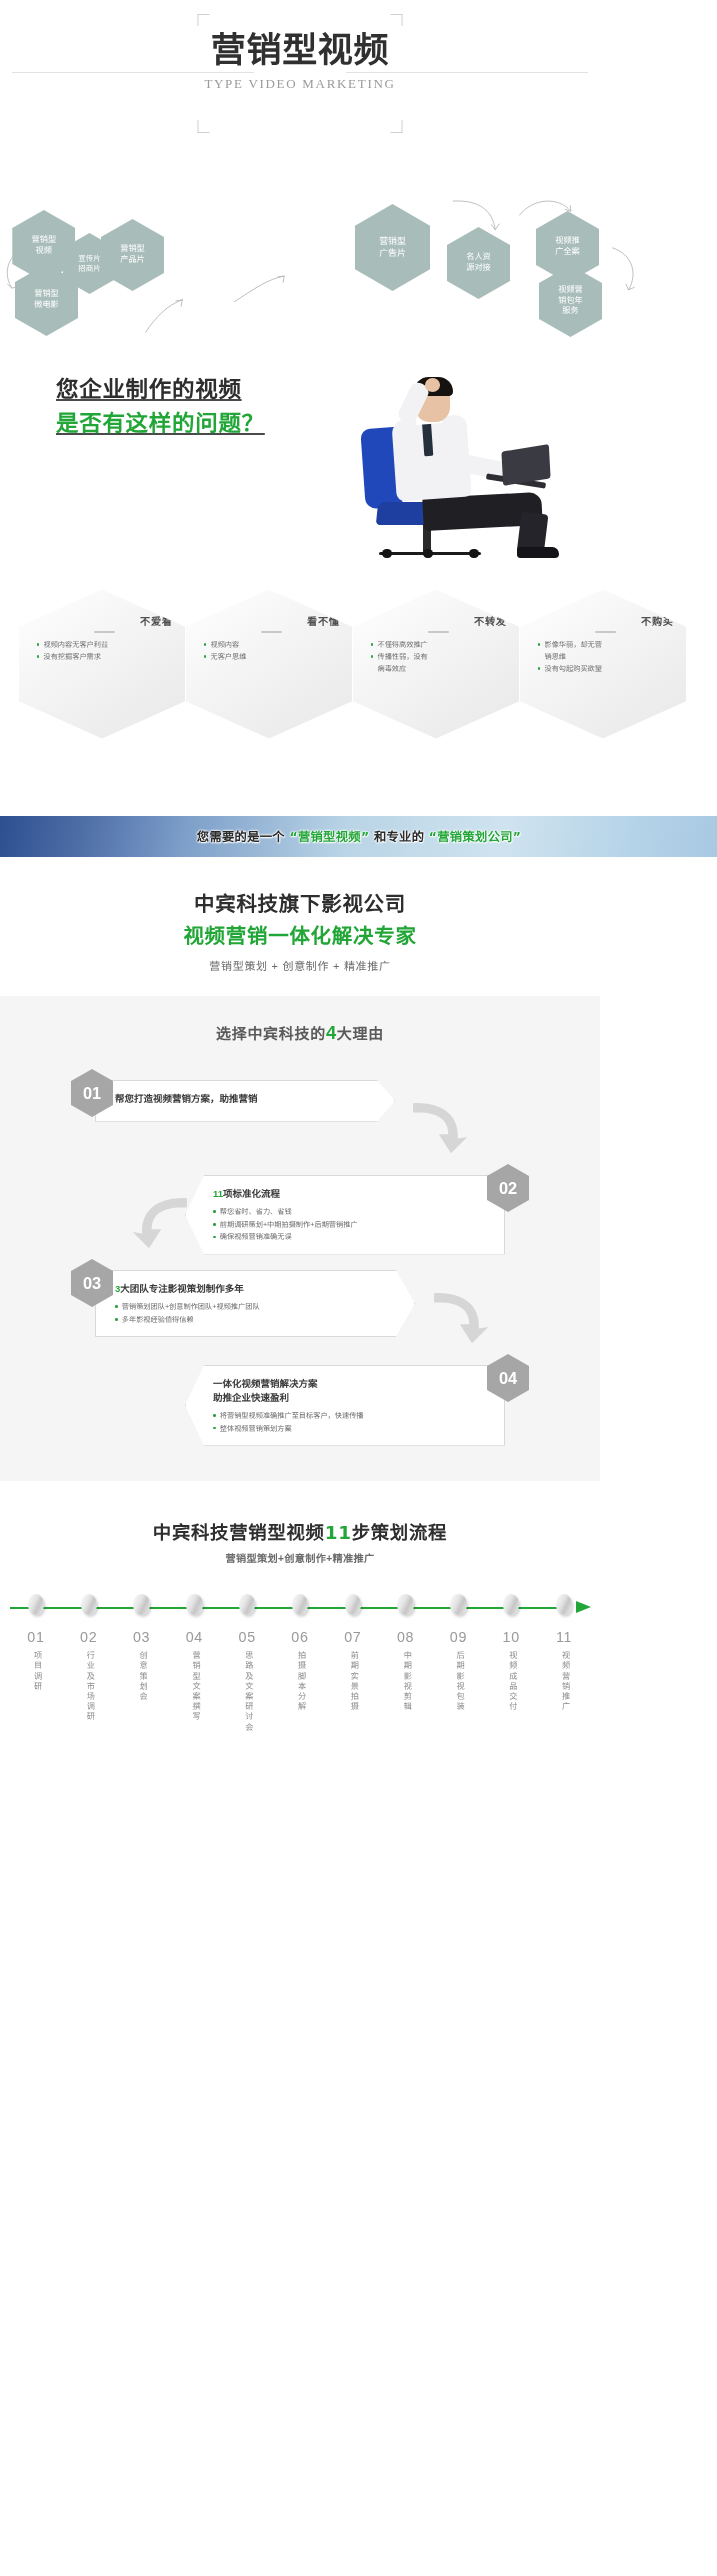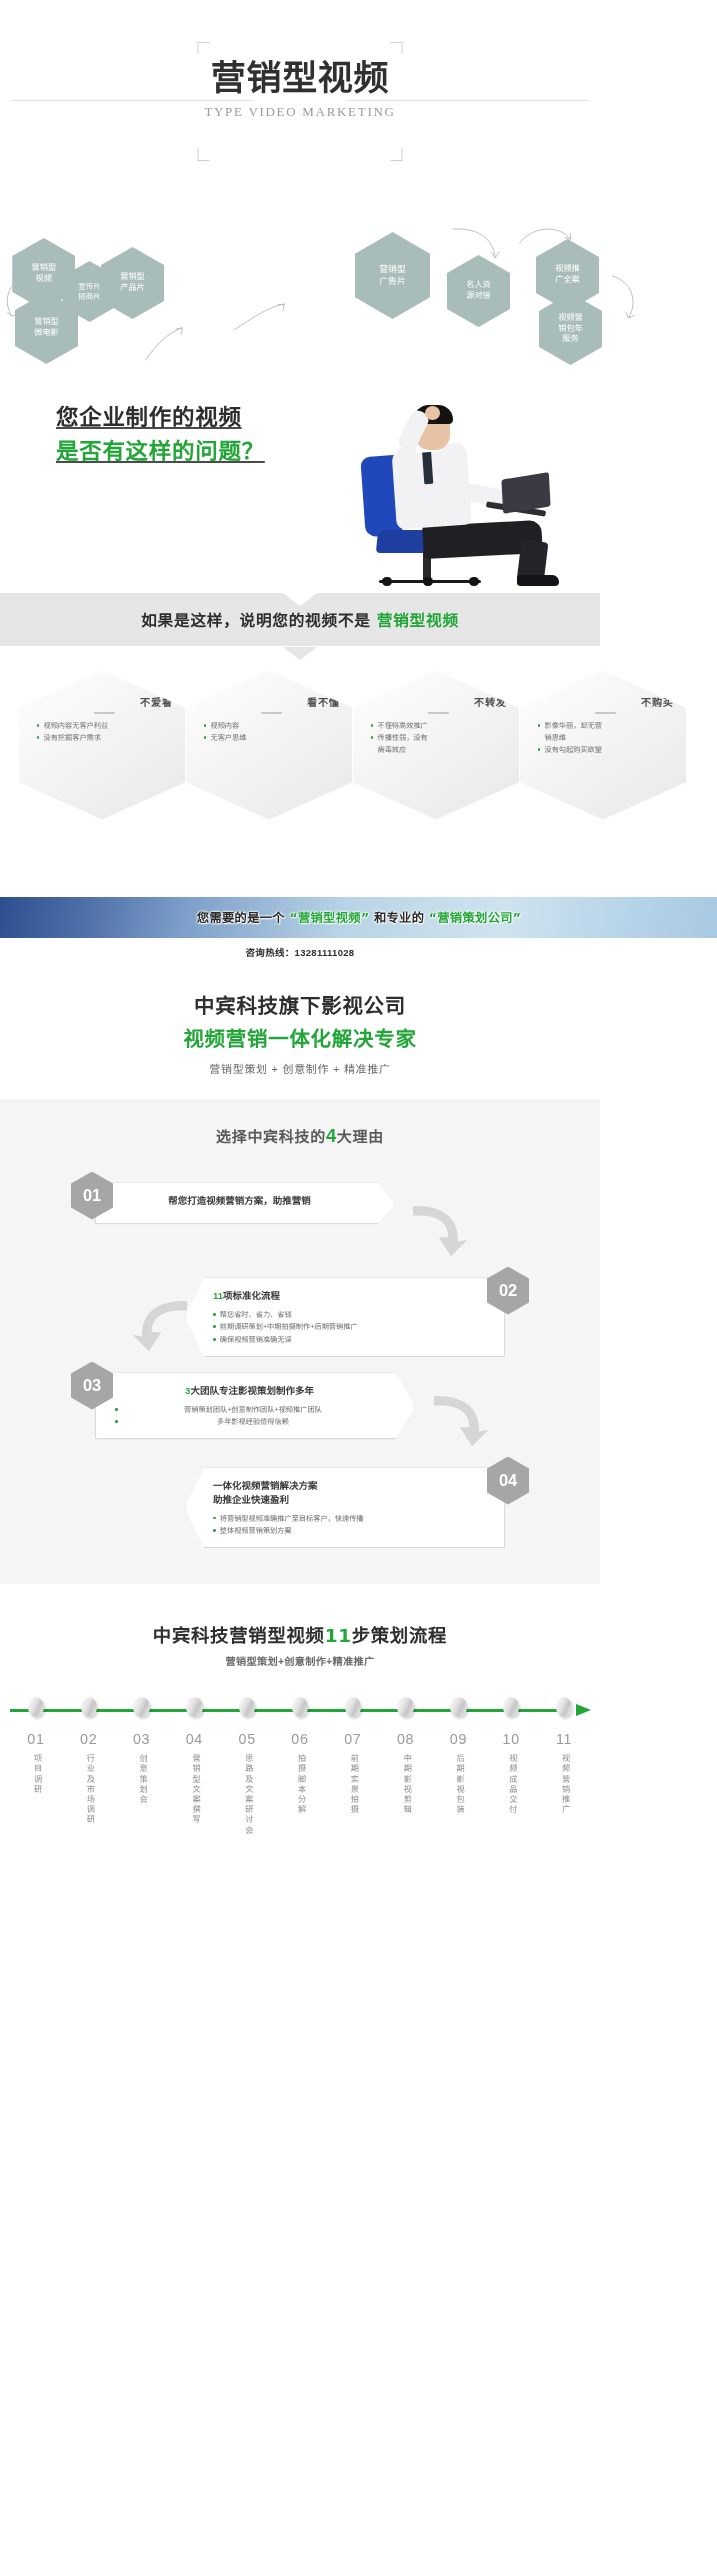--- a/index.html
+++ b/index.html
@@ -5,21 +5,21 @@
 <style>
   * { margin:0; padding:0; box-sizing:border-box; }
   html,body { width:718px; }
   body {
     font-family:"Liberation Sans","DejaVu Sans",sans-serif;
     background:#ffffff;
     color:#4a4a4a;
     width:718px;
     overflow-x:hidden;
   }
-  .page { width:600px; position:relative;margin-top:28px; }
+  .page { width:600px; position:relative; }
 
   
   .hero { position:relative; height:170px; }
   .hero-title-wrap {
     position:absolute; left:50%; top:13.6px; transform:translateX(-50%);
     width:205px; height:119px; text-align:center;
   }
   .corner { position:absolute; width:12.3px; height:12.3px; }
   .corner.tl { left:0; top:0; border-left:0.7px solid #d0d0d0; border-top:0.7px solid #d0d0d0; }
   .corner.tr { right:0; top:0; border-right:0.7px solid #d0d0d0; border-top:0.7px solid #d0d0d0; }
@@ -181,21 +181,21 @@
     font-family:"Liberation Sans",sans-serif;
   }
   .rcard {
     position:absolute; background:#ffffff;
     border:0.7px solid #d9d9d9;
     clip-path:polygon(6% 0%,100% 0%,100% 100%,6% 100%,0% 50%);
     padding:11px 15px 9.5px 27px;
     box-shadow:1.4px 2px 3.4px rgba(0,0,0,0.07);
     z-index:2;
   }
-  .rcard.flip { clip-path:polygon(0% 0%,94% 0%,100% 50%,94% 100%,0% 100%); padding:11px 30px 9.5px 19px;text-align:center; }
+  .rcard.flip { clip-path:polygon(0% 0%,94% 0%,100% 50%,94% 100%,0% 100%); padding:11px 30px 9.5px 19px; }
   .rcard h5 { font-size:9.5px; color:#3a3a3a; font-weight:bold; margin-bottom:5.5px; line-height:1.45; }
   .rcard h5 .g { color:#23a638; }
   .rcard ul { list-style:none; }
   .rcard li {
     font-size:7.2px; color:#6a6a6a; line-height:1.75; padding-left:6.8px; position:relative;
   }
   .rcard li::before {
     content:""; position:absolute; left:0; top:4.1px;
     width:2.7px; height:2.7px; border-radius:50%; background:#2fa33f;
   }
@@ -340,27 +340,20 @@
       <div class="p-head"></div>
       <div class="p-hair"></div>
       <div class="p-arm"></div>
       <div class="p-arm2"></div>
       <div class="p-hand"></div>
       <div class="p-laptop-b"></div>
       <div class="p-laptop-s"></div>
     </div>
   </section>
 
-  <section class="graystrip">
-    <span class="notch-top"></span>
-    <div class="txt">
-      <span>如果是这样，说明您的视频不是 </span><span class="hl">营销型视频</span>
-    </div>
-    <span class="notch-bottom"></span>
-  </section>
 
   <section class="probhex">
     <div class="phex" style="left:19px; top:0;">
       <div class="phex-inner">
         <h4>不爱看</h4>
         <div class="sep"></div>
         <ul>
           <li>视频内容无客户利益</li>
           <li>没有挖掘客户需求</li>
         </ul>
@@ -400,21 +393,20 @@
     </div>
   </section>
 
   <div style="height:79px;"></div>
   <section>
     <div class="bluebanner">
       <div class="bb">
         <span>您需要的是一个 </span><span class="g">“营销型视频”</span><span> 和专业的 </span><span class="g">“营销策划公司”</span>
       </div>
     </div>
-    <div class="hotline">咨询热线：13281111028</div>
   </section>
 
   <section class="company">
     <h2>中宾科技旗下影视公司</h2>
     <h3>视频营销一体化解决专家</h3>
     <div class="sub">营销型策划 + 创意制作 + 精准推广</div>
   </section>
 
   <section class="reasons">
     <h3 class="rh">

